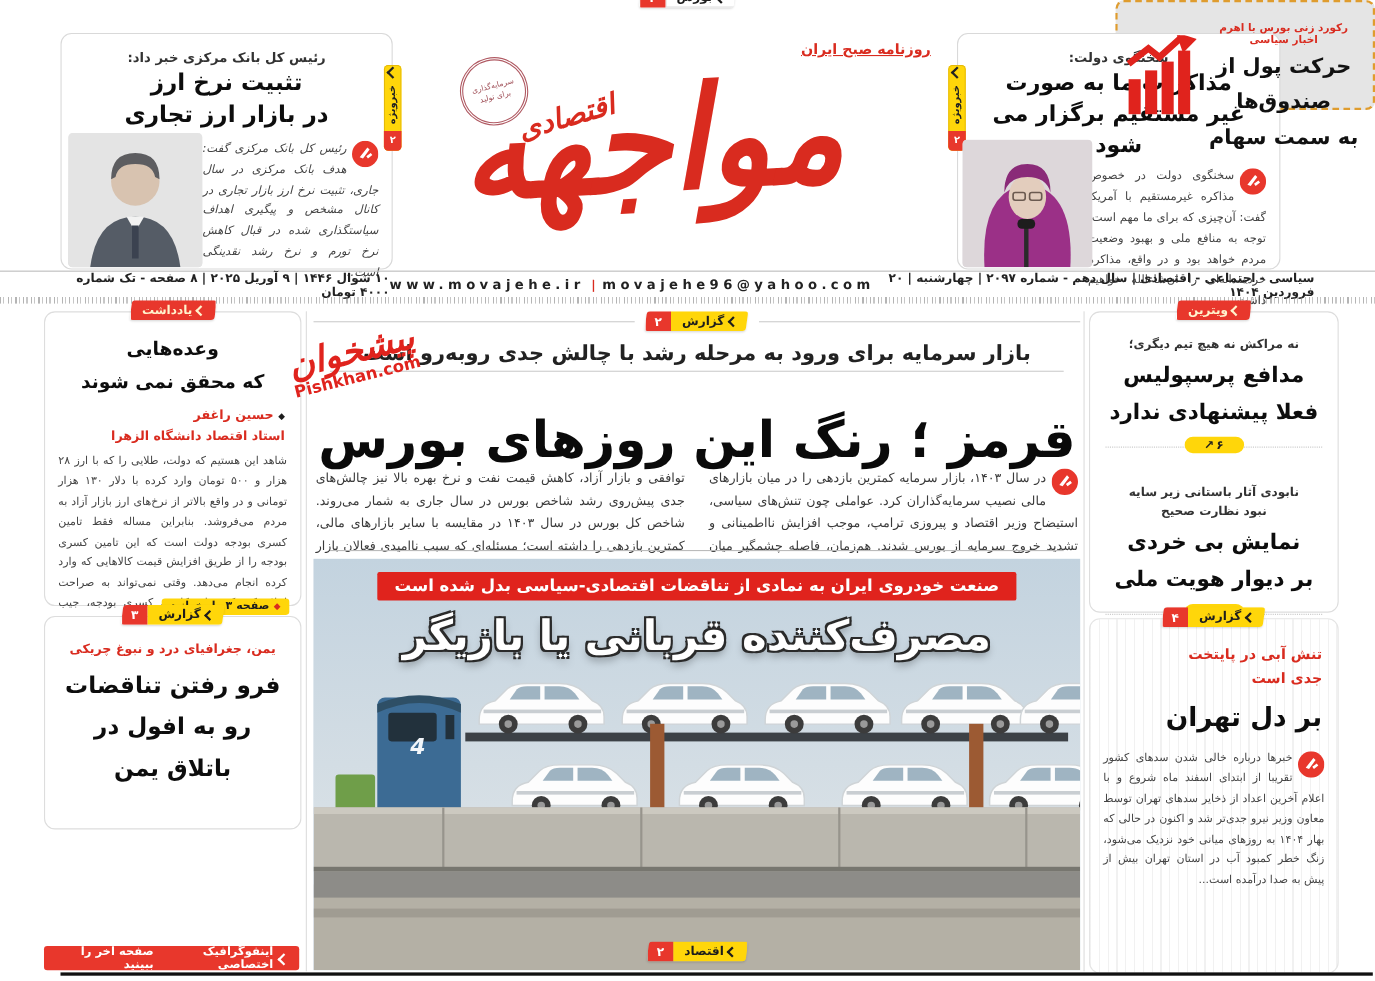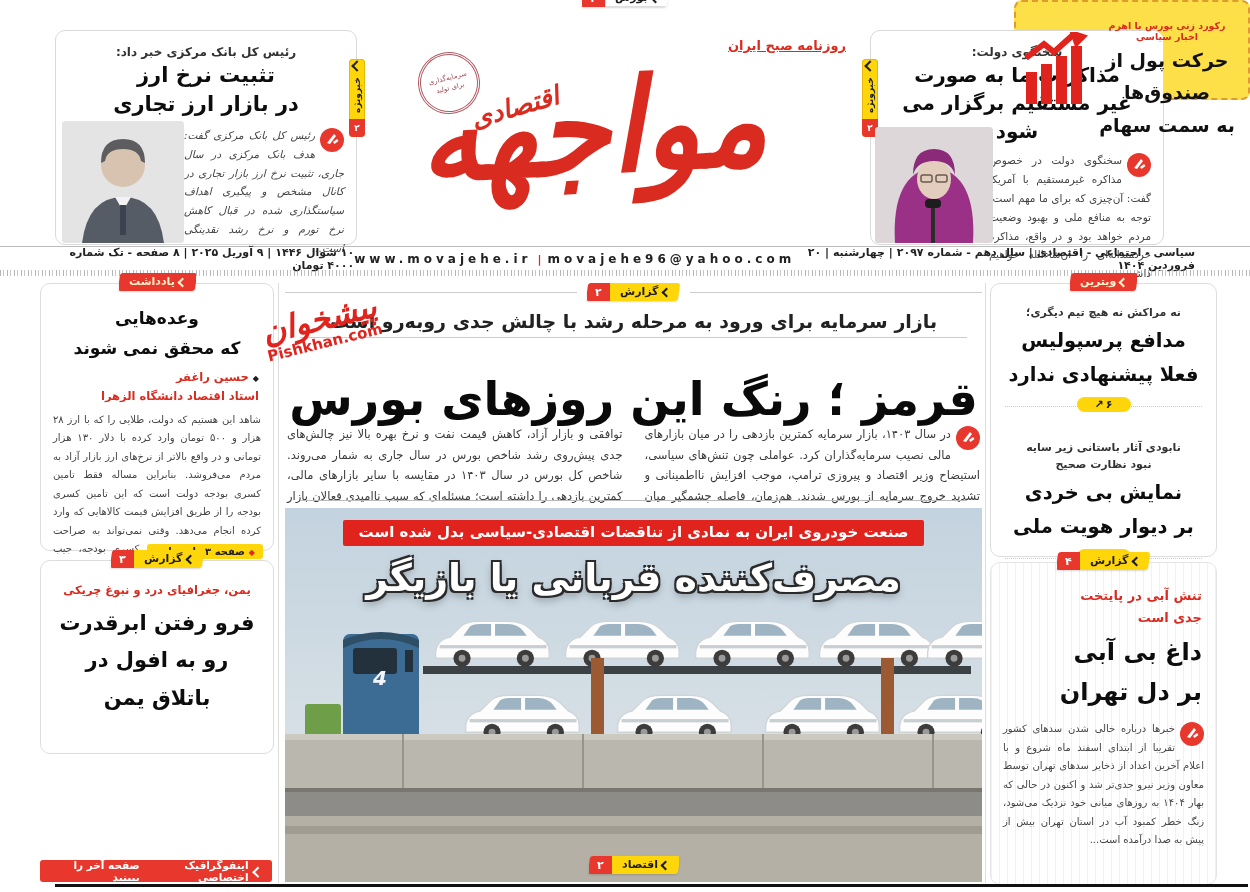--- a/index.html
+++ b/index.html
@@ -79,21 +79,21 @@
   .diamond::before{content:"◆";font-size:8px;margin-left:4px;color:#1d1d1d;}
   .note-body{margin:4px 12px;font-size:10px;line-height:1.85;text-align:justify;color:#444;}
   .note-footer{position:absolute;bottom:-9px;right:10px;background:#ffd60a;border-radius:3px;
                font-size:10px;font-weight:bold;padding:2px 8px;color:#1d1d1d;}
   .note-footer::before{content:"◆";color:#d92b1f;font-size:8px;margin-left:4px;}
 
   .yemen-box{left:40px;top:560px;width:232px;height:192px;}
   .red-kicker{color:#d92b1f;font-size:11.5px;font-weight:bold;text-align:center;margin:20px 8px 2px;line-height:1.7;}
   .yemen-head{margin:4px 6px;text-align:center;font-size:21px;font-weight:900;line-height:1.8;color:#0d0d0d;}
 
-  .bourse-box{left:40px;top:758px;width:232px;height:96px;background:#fde047;border:2px dashed #df9c2e;border-radius:8px;}
+  .bourse-box{left:40px;top:758px;width:232px;height:96px;background:#e5e5e5;border:2px dashed #df9c2e;border-radius:8px;}
   .bourse-inner{position:relative;height:100%;}
   .bourse-chart{position:absolute;right:auto;left:8px;top:12px;width:64px;height:72px;}
   .bourse-kicker{margin:18px 10px 0 80px;color:#d92b1f;font-size:9.5px;font-weight:bold;text-align:center;}
   .bourse-head{margin:2px 10px 0 80px;font-size:19px;font-weight:900;text-align:center;line-height:1.7;color:#111;}
 
   .info-strip{position:absolute;left:40px;top:860px;width:232px;height:22px;background:#e8372c;border-radius:3px;
               display:flex;align-items:center;justify-content:space-between;padding:0 10px;box-sizing:border-box;
               color:#fff;font-size:10.5px;font-weight:bold;}
   .info-strip .cmark{border-color:#fff;}
 
@@ -345,21 +345,21 @@
         <span class="badge">
       <span class="badge-label">
             <span class="cmark"></span>
             <span>گزارش</span>
           </span>
       <span class="badge-num">۳</span>
     </span>
       </div>
     <div class="red-kicker">یمن، جغرافیای درد و نبوغ چریکی</div>
     <div class="yemen-head">
-      <span style="display:block">فرو رفتن ابرقدرت</span>
+      <span style="display:block">فرو رفتن تناقضات</span>
       <span style="display:block">رو به افول در</span>
       <span style="display:block">باتلاق یمن</span>
     </div>
   </section>
 
   <section class="bourse-box">
     <div class="top-badge" style="position:absolute;top:-11px;left:0;right:0;display:flex;justify-content:center;">
       <span class="badge badge-white">
         <span class="badge-label">
             <span class="cmark"></span>
@@ -435,21 +435,20 @@
             <span>گزارش</span>
           </span>
       <span class="badge-num">۴</span>
     </span>
       </div>
     <div class="water-kicker">
       <span style="display:block">تنش آبی در پایتخت</span>
       <span style="display:block">جدی است</span>
     </div>
     <div class="water-head">
-      <span style="display:block">داغ بی آبی</span>
       <span style="display:block">بر دل تهران</span>
     </div>
     <div class="water-body">
       <span class="logo-bullet">
         <svg viewBox="0 0 24 24" width="24" height="24">
             <circle cx="12" cy="12" r="12" fill="#e8372c"></circle>
             <path d="M7 15 L14 6 L16 8 L10 16 Z M13 14 l4 -3 l1.5 2 l-4 3 Z" fill="#fff"></path>
           </svg>
       </span>
       <span>خبرها درباره خالی شدن سدهای کشور تقریبا از ابتدای اسفند ماه شروع و با اعلام آخرین اعداد از ذخایر سدهای تهران توسط معاون وزیر نیرو جدی‌تر شد و اکنون در حالی که بهار ۱۴۰۴ به روزهای میانی خود نزدیک می‌شود، زنگ خطر کمبود آب در استان تهران بیش از پیش به صدا درآمده است...</span>

